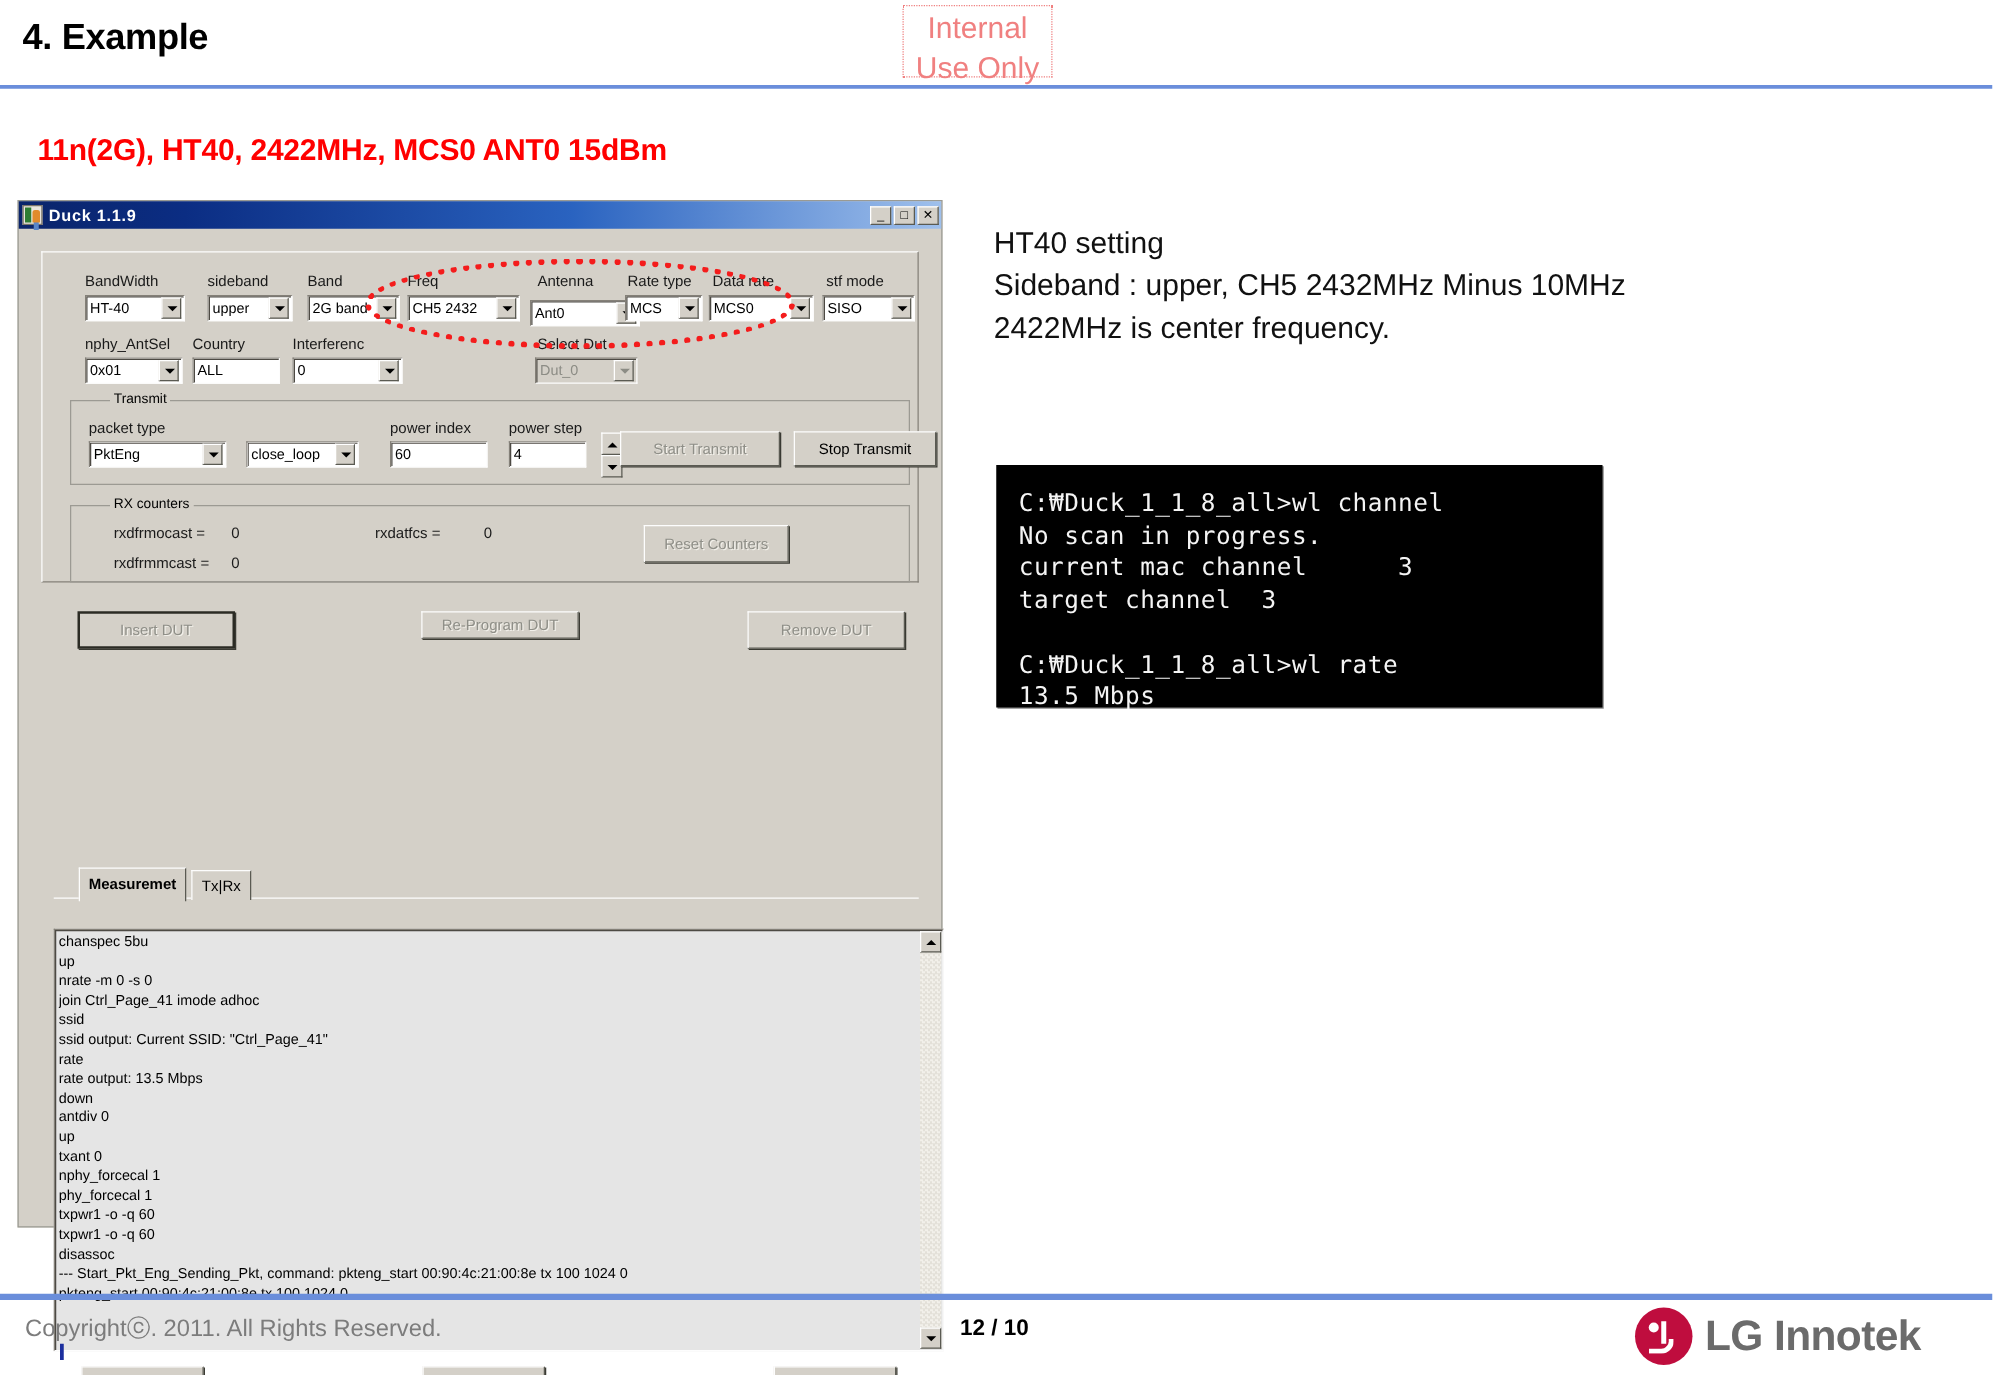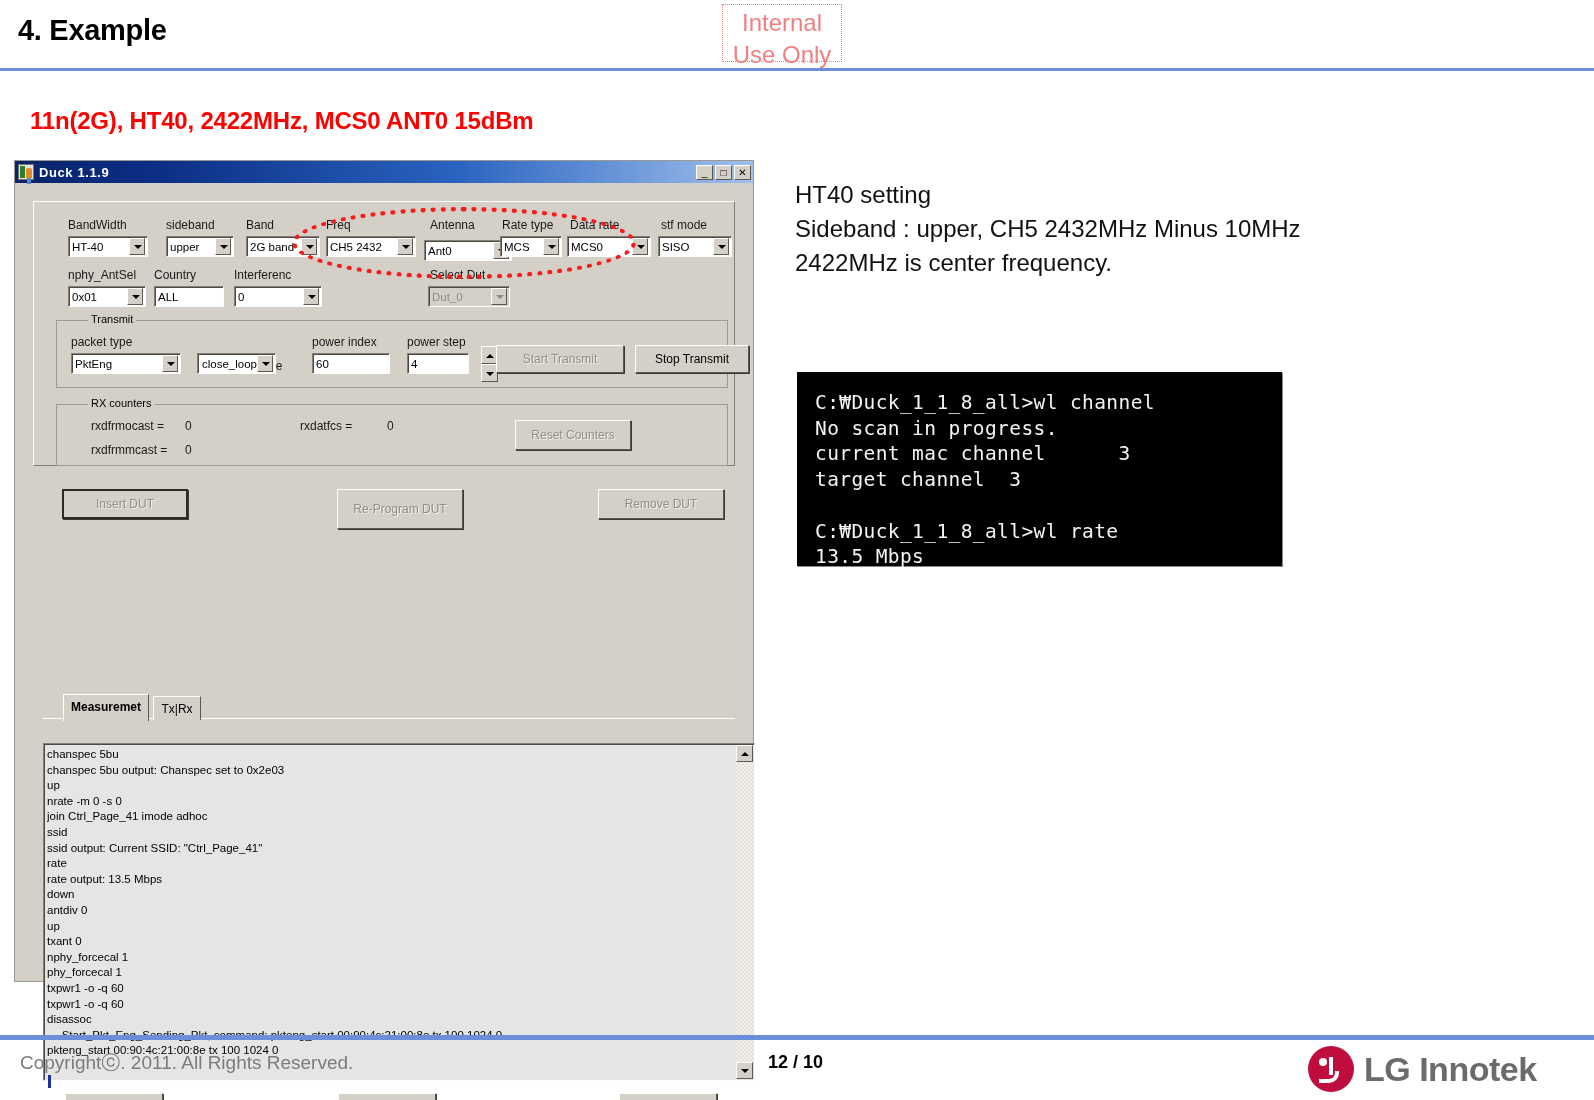--- a/index.html
+++ b/index.html
@@ -410,21 +410,21 @@
 
       <div class="fld-label" style="left:14px;  top:14px;">packet type</div>
       <div class="fld-label" style="left:140px; top:14px;margin-top:24px;">power ctrl mode</div>
       <div class="fld-label" style="left:255px; top:14px;">power index</div>
       <div class="fld-label" style="left:350px; top:14px;">power step</div>
 
       <div class="combo" style="left:14px;  top:32px; width:110px;">
         <span class="cval">PktEng</span>
         <span class="arrow"></span>
       </div>
-      <div class="combo" style="left:140px; top:32px; width:79px;text-align:right;">
+      <div class="combo" style="left:140px; top:32px; width:90px;">
         <span class="cval">close_loop</span>
         <span class="arrow"></span>
       </div>
       <div class="textbox" style="left:255px; top:32px; width:78px;">
         <span class="cval">60</span>
       </div>
       <div class="textbox" style="left:350px; top:32px; width:62px;">
         <span class="cval">4</span>
       </div>
       <div class="spin" style="left:424px; top:25px;">
@@ -444,33 +444,32 @@
       <div class="counter" style="left:243px; top:14px;">rxdatfcs =</div>
       <div class="counter" style="left:330px; top:14px;">0</div>
       <div class="counter" style="left:34px;  top:38px;">rxdfrmmcast =</div>
       <div class="counter" style="left:128px; top:38px;">0</div>
 
       <div class="btn disabled" style="left:458px; top:15px; width:116px; height:30px;">Reset Counters</div>
     </div>
   </div>
 
   <div class="btn thick disabled" style="left:47px;  top:328px; width:126px; height:30px;">Insert DUT</div>
-  <div class="btn disabled" style="left:322px; top:328px; width:126px; height:40px;">Re-Program DUT</div>
+  <div class="btn disabled" style="left:322px; top:328px; width:126px; height:22px;">Re-Program DUT</div>
   <div class="btn disabled" style="left:583px; top:328px; width:126px; height:30px;">Remove DUT</div>
 
   <div id="tab-underline"></div>
   <div id="tabstrip">
     <div class="tab selected">Measuremet</div>
     <div class="tab">Tx|Rx</div>
   </div>
 
   <div id="log-wrap">
     <div id="log-text">
       <div>chanspec 5bu</div>
-      <div>chanspec 5bu output: Chanspec set to 0x2e03</div>
       <div>up</div>
       <div>nrate -m 0 -s 0</div>
       <div>join Ctrl_Page_41 imode adhoc</div>
       <div>ssid</div>
       <div>ssid output: Current SSID: "Ctrl_Page_41"</div>
       <div>rate</div>
       <div>rate output: 13.5 Mbps</div>
       <div>down</div>
       <div>antdiv 0</div>
       <div>up</div>

